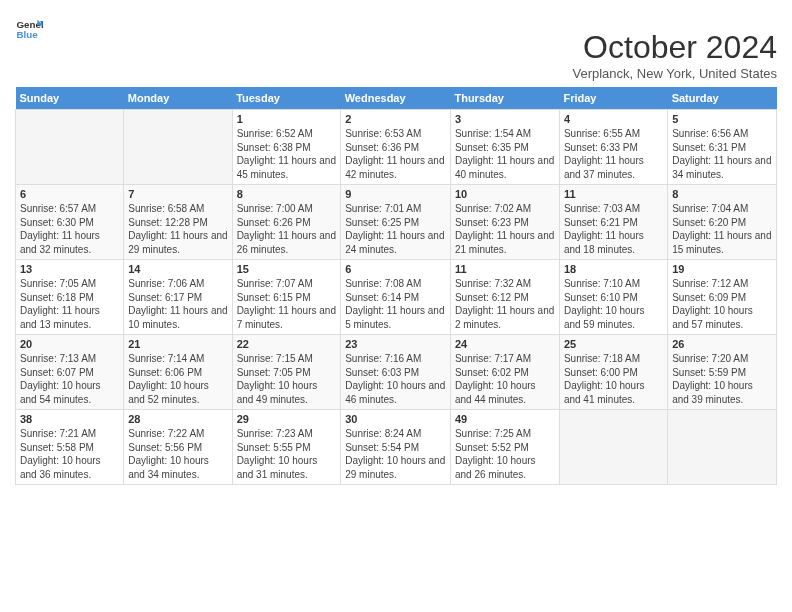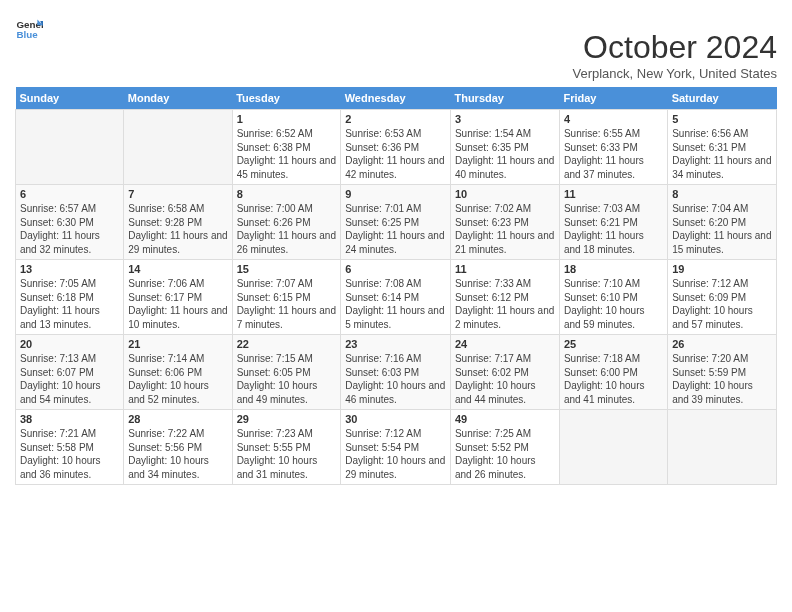--- a/index.html
+++ b/index.html
@@ -152,21 +152,21 @@
         <tr>
           <td>
             <div class="day-num">6</div>
             <div class="day-info">Sunrise: 6:57 AM
 Sunset: 6:30 PM
 Daylight: 11 hours and 32 minutes.</div>
           </td>
           <td>
             <div class="day-num">7</div>
             <div class="day-info">Sunrise: 6:58 AM
-Sunset: 9:28 PM
+Sunset: 12:28 PM
 Daylight: 11 hours and 29 minutes.</div>
           </td>
           <td>
             <div class="day-num">8</div>
             <div class="day-info">Sunrise: 7:00 AM
 Sunset: 6:26 PM
 Daylight: 11 hours and 26 minutes.</div>
           </td>
           <td>
             <div class="day-num">9</div>
@@ -213,21 +213,21 @@
 Daylight: 11 hours and 7 minutes.</div>
           </td>
           <td>
             <div class="day-num">6</div>
             <div class="day-info">Sunrise: 7:08 AM
 Sunset: 6:14 PM
 Daylight: 11 hours and 5 minutes.</div>
           </td>
           <td>
             <div class="day-num">11</div>
-            <div class="day-info">Sunrise: 7:33 AM
+            <div class="day-info">Sunrise: 7:32 AM
 Sunset: 6:12 PM
 Daylight: 11 hours and 2 minutes.</div>
           </td>
           <td>
             <div class="day-num">18</div>
             <div class="day-info">Sunrise: 7:10 AM
 Sunset: 6:10 PM
 Daylight: 10 hours and 59 minutes.</div>
           </td>
           <td>
@@ -246,21 +246,21 @@
           </td>
           <td>
             <div class="day-num">21</div>
             <div class="day-info">Sunrise: 7:14 AM
 Sunset: 6:06 PM
 Daylight: 10 hours and 52 minutes.</div>
           </td>
           <td>
             <div class="day-num">22</div>
             <div class="day-info">Sunrise: 7:15 AM
-Sunset: 6:05 PM
+Sunset: 7:05 PM
 Daylight: 10 hours and 49 minutes.</div>
           </td>
           <td>
             <div class="day-num">23</div>
             <div class="day-info">Sunrise: 7:16 AM
 Sunset: 6:03 PM
 Daylight: 10 hours and 46 minutes.</div>
           </td>
           <td>
             <div class="day-num">24</div>
@@ -295,21 +295,21 @@
 Daylight: 10 hours and 34 minutes.</div>
           </td>
           <td>
             <div class="day-num">29</div>
             <div class="day-info">Sunrise: 7:23 AM
 Sunset: 5:55 PM
 Daylight: 10 hours and 31 minutes.</div>
           </td>
           <td>
             <div class="day-num">30</div>
-            <div class="day-info">Sunrise: 7:12 AM
+            <div class="day-info">Sunrise: 8:24 AM
 Sunset: 5:54 PM
 Daylight: 10 hours and 29 minutes.</div>
           </td>
           <td>
             <div class="day-num">49</div>
             <div class="day-info">Sunrise: 7:25 AM
 Sunset: 5:52 PM
 Daylight: 10 hours and 26 minutes.</div>
           </td>
           <td class="empty-cell"></td>

